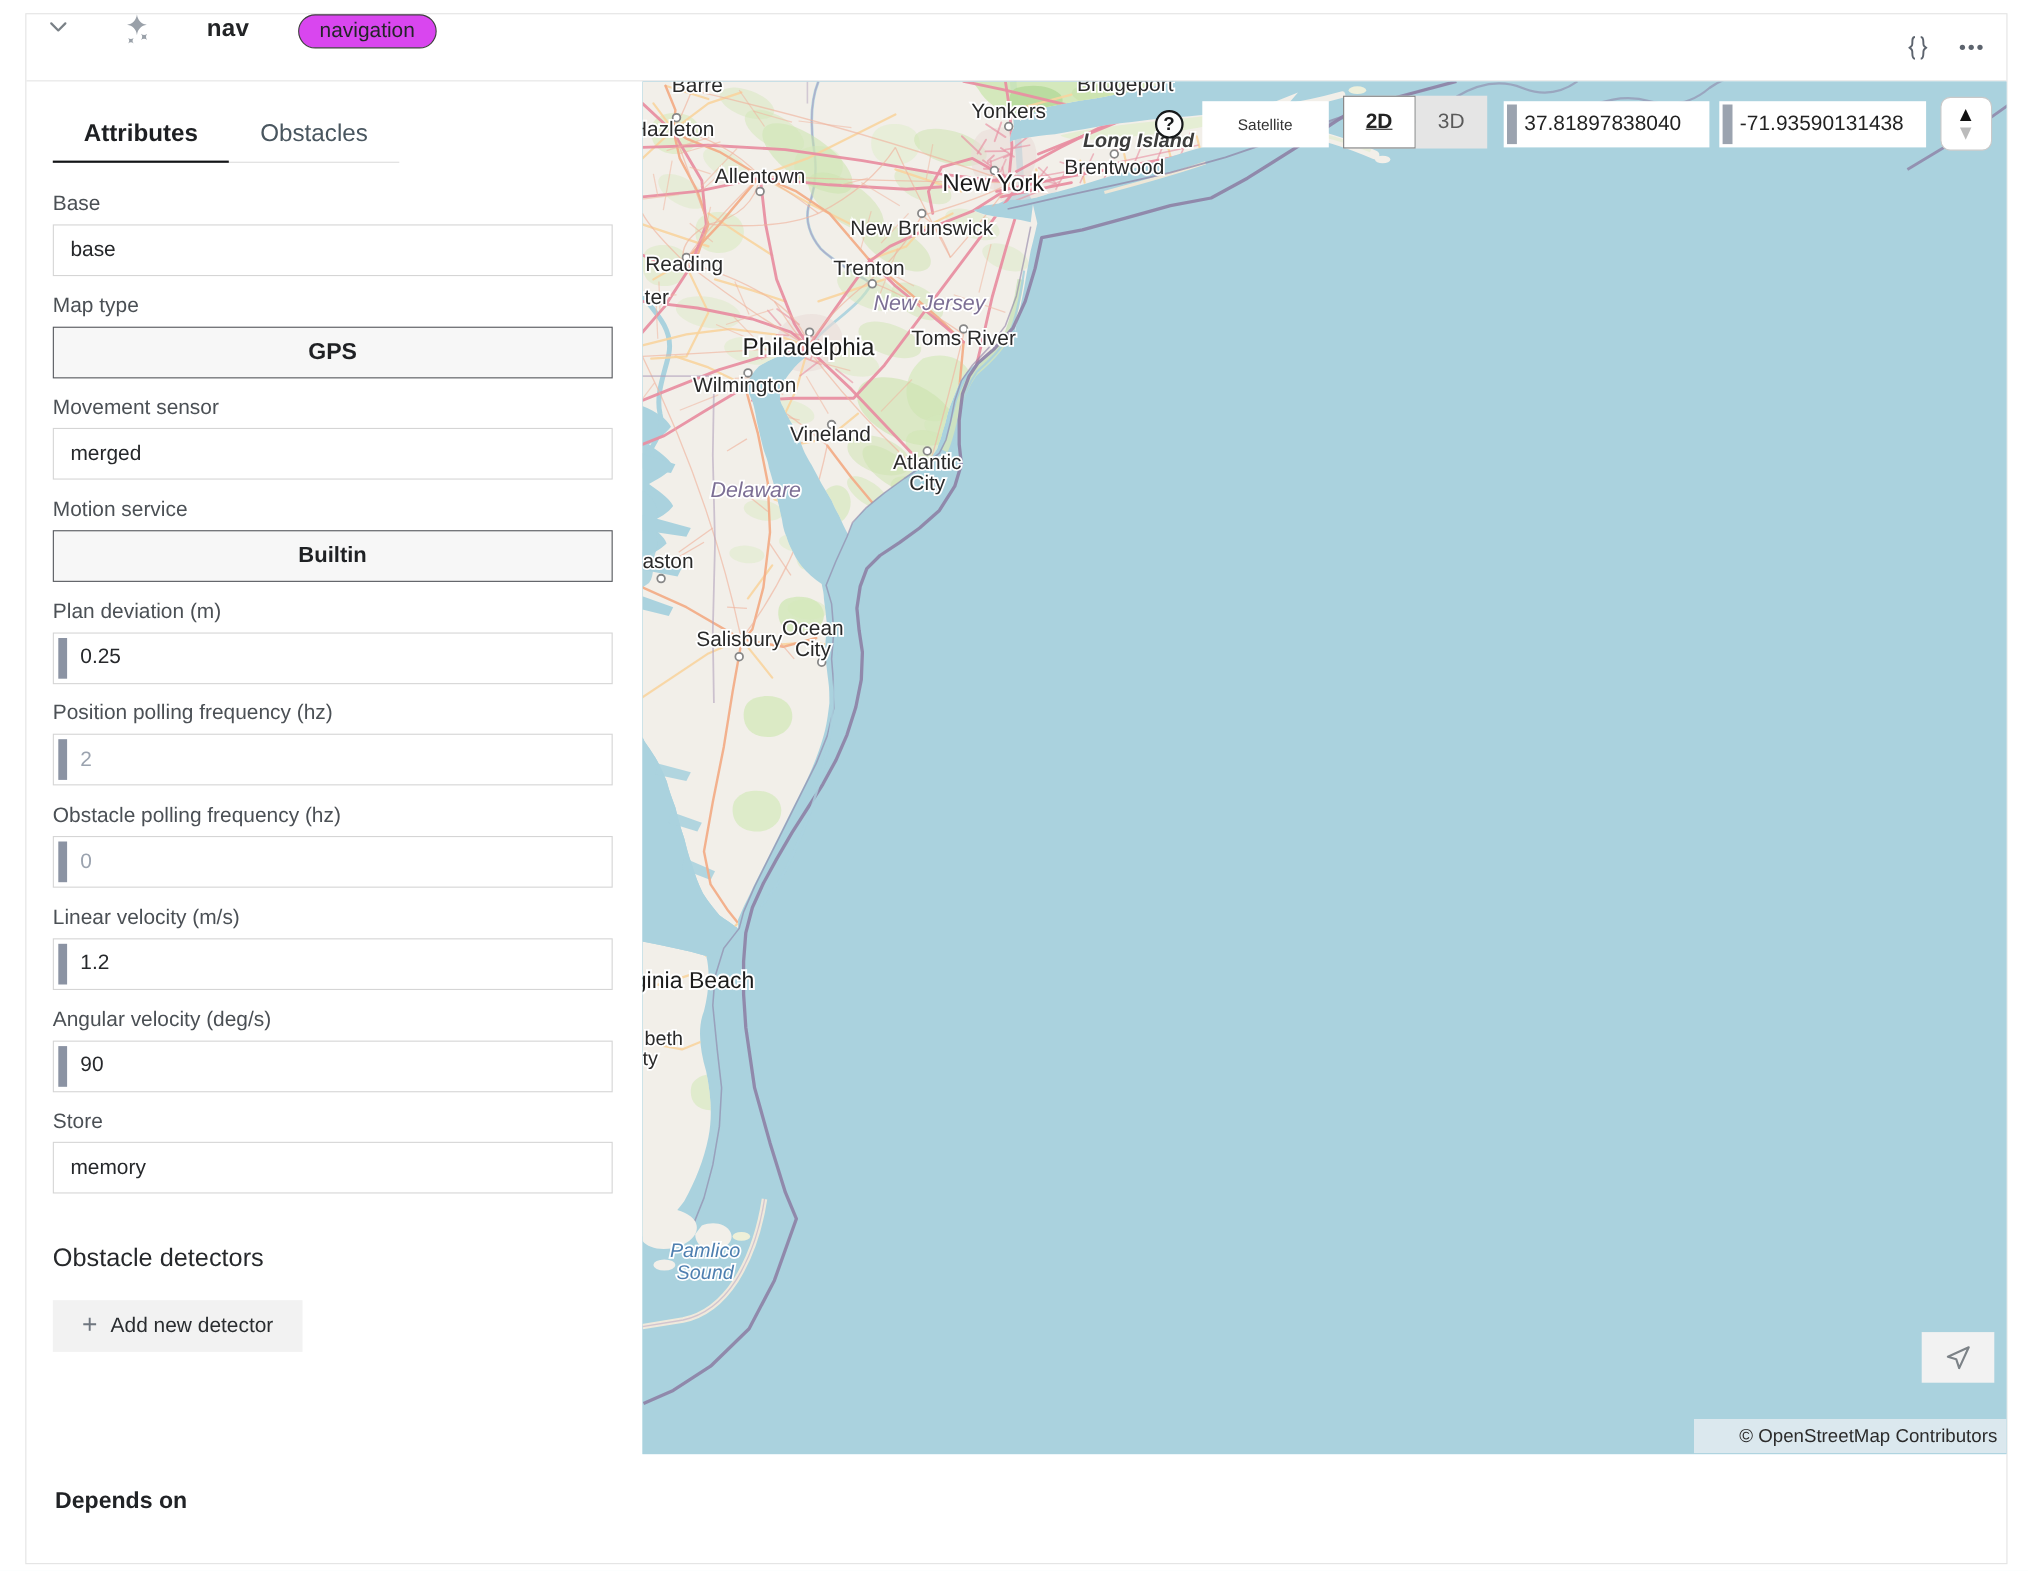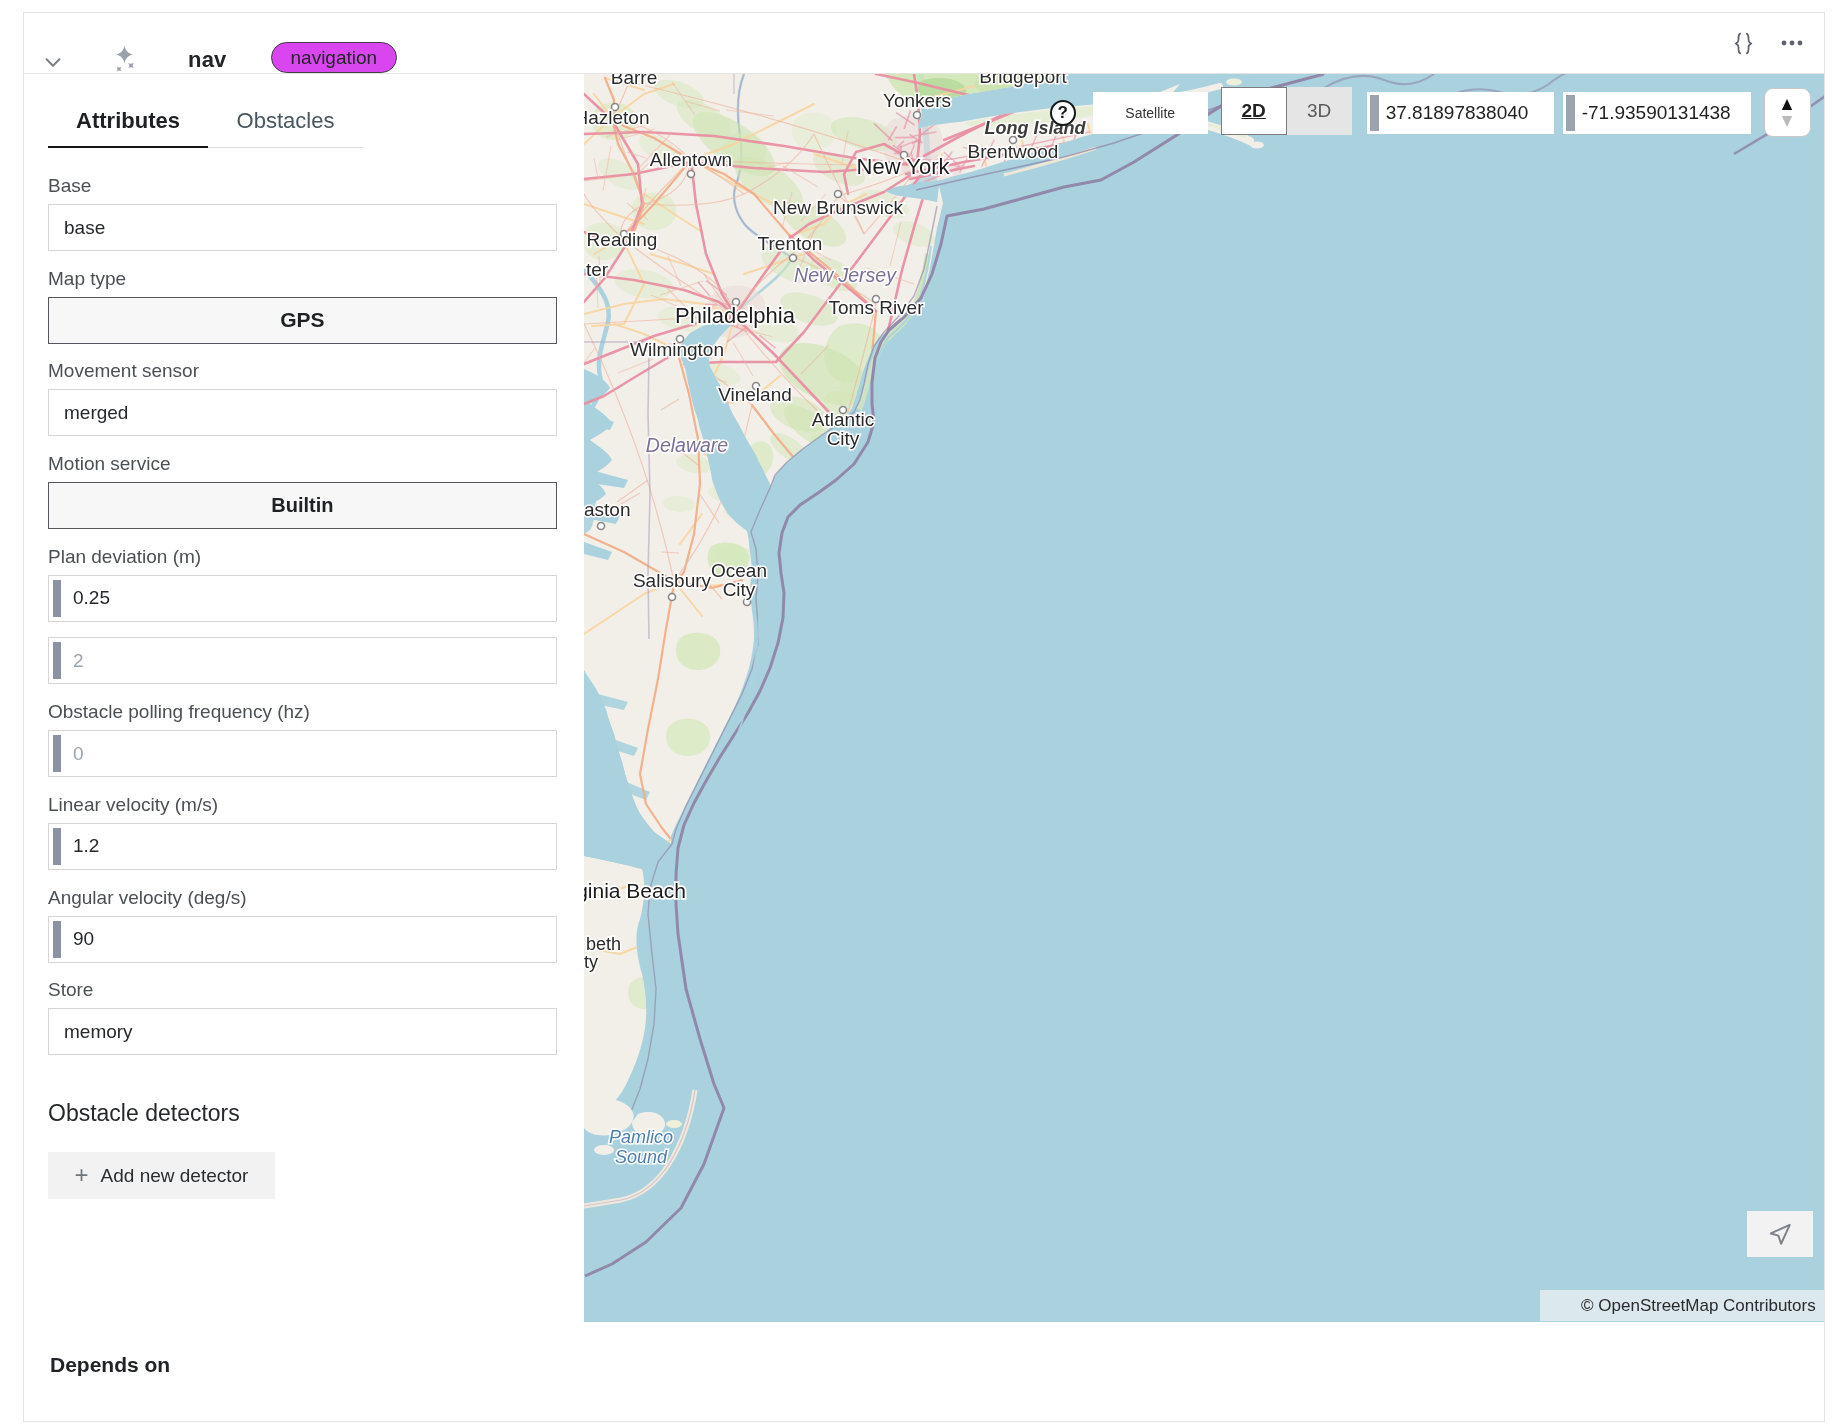--- a/index.html
+++ b/index.html
@@ -1,18 +1,18 @@
 <!DOCTYPE html>
 <html><head>
 <meta charset="utf-8">
 <style>
 * { box-sizing: border-box; margin:0; padding:0; }
 html,body { width:1844px; height:1428px; background:#fff; font-family:"Liberation Sans", sans-serif; }
 .card { position:absolute; left:23px; top:12px; width:1802px; height:1410px; border:1px solid #e3e3e3; background:#fff; }
-.hdr { height:61px; border-bottom:1px solid #e4e4e4; display:flex; align-items:flex-end; padding-left:18px; position:relative;gap:35px; }
+.hdr { height:61px; border-bottom:1px solid #e4e4e4; display:flex; align-items:flex-start; padding-left:18px; position:relative;gap:35px; }
 .chev { width:22px; height:22px; margin-right:13px; color:#7a8187; }
 .spark { width:26px; height:28px; margin-right:15px; }
 .hname { font-size:22px; font-weight:bold; color:#222426; letter-spacing:.2px; }
 .badge { margin-left:9px; height:31px; padding:0 19px; border:1px solid #404040; border-radius:16px; background:#d946ef; font-size:19px; color:#232527; display:flex; align-items:center; }
 .hicons { position:absolute; right:20px; top:0; height:100%; display:flex; align-items:center; gap:24px; color:#5d646e; }
 .body { display:flex; height:1248px; }
 .panel { width:560px; padding:0 27px 0 24px; }
 .tabs { margin-top:34px; display:flex; width:315px; border-bottom:1px solid #dcdcdc; }
 .tab { width:160px; text-align:center; font-size:22px; line-height:25px; padding-bottom:13px; }
 .tab.act { font-weight:bold; color:#1e2023; border-bottom:2px solid #131517; margin-bottom:-1px; }
@@ -87,20 +87,21 @@
         <div class="lbl">Map type</div>
         <div class="gpsbtn">GPS</div>
         <div class="lbl">Movement sensor</div>
         <div class="inp">merged</div>
         <div class="lbl">Motion service</div>
         <div class="seg">
             <div class="on">Builtin</div>
           </div>
         <div class="lbl">Plan deviation (m)</div>
         <div class="inp num">0.25</div>
+        <div class="lbl">Position polling frequency (hz)</div>
         <div class="inp num ph">2</div>
         <div class="lbl">Obstacle polling frequency (hz)</div>
         <div class="inp num ph">0</div>
         <div class="lbl">Linear velocity (m/s)</div>
         <div class="inp num">1.2</div>
         <div class="lbl">Angular velocity (deg/s)</div>
         <div class="inp num">90</div>
         <div class="lbl">Store</div>
         <div class="inp">memory</div>
         <div class="subhead">Obstacle detectors</div>

